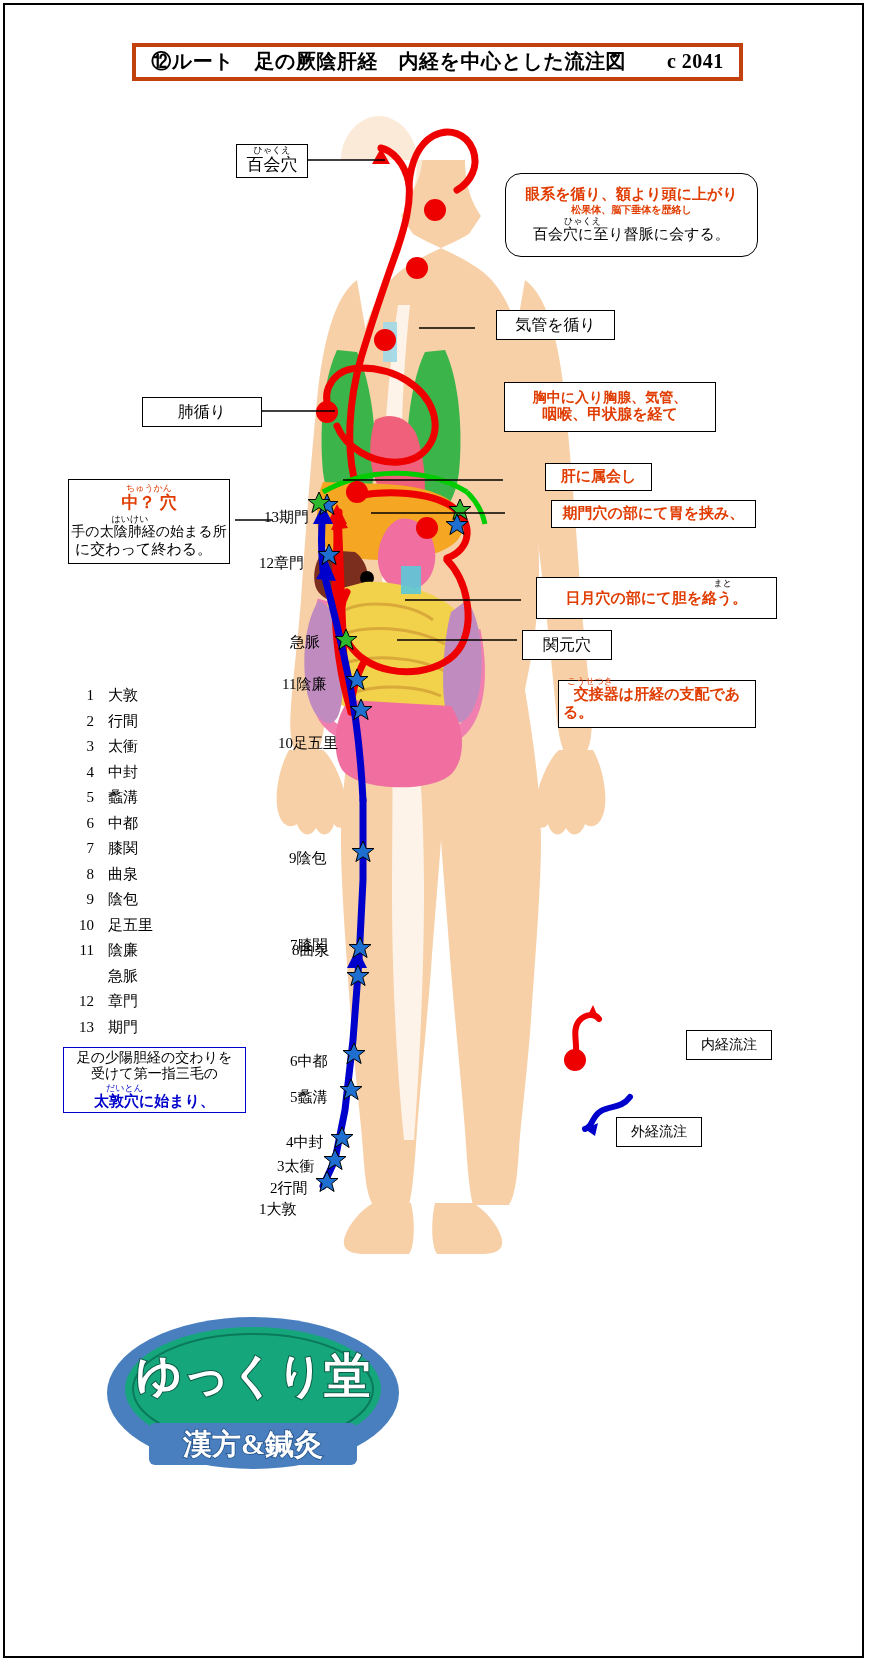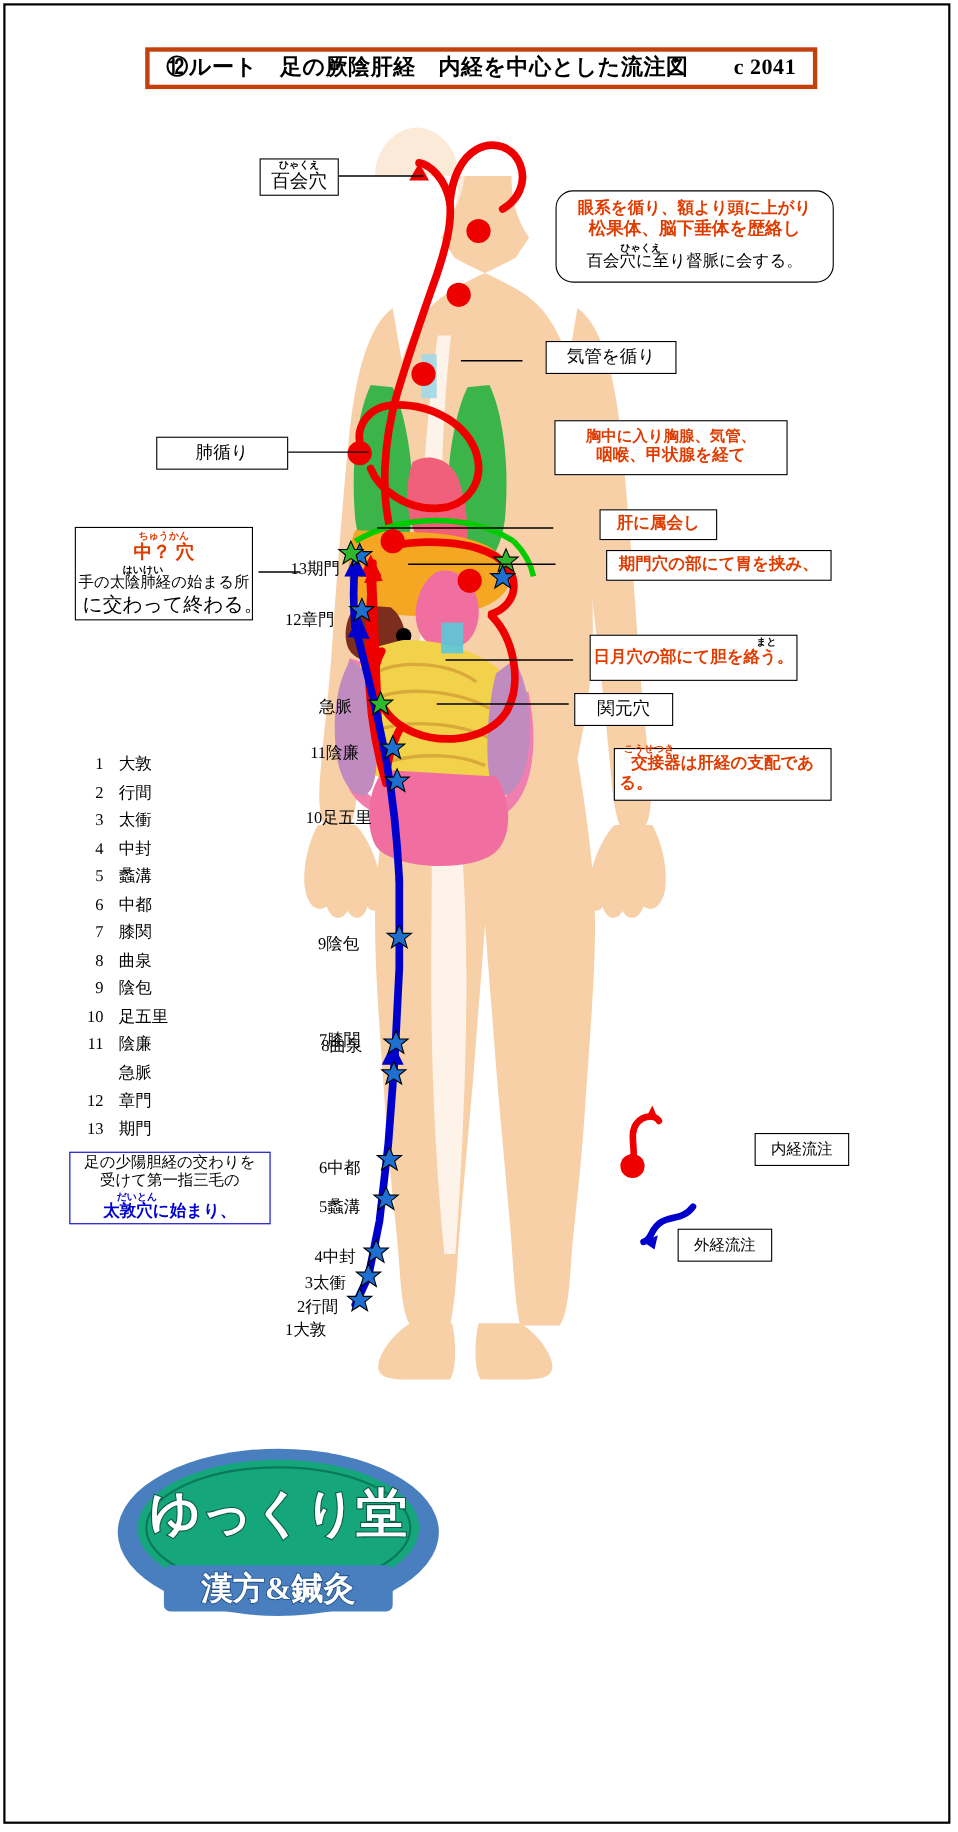--- a/index.html
+++ b/index.html
@@ -22,21 +22,21 @@
     display:flex;align-items:center;justify-content:center;
     font-size:20px;font-weight:bold;letter-spacing:.5px;white-space:nowrap;
   }
   
   .box{border:1px solid #000;background:#fff;box-sizing:border-box;
        display:flex;flex-direction:column;align-items:center;justify-content:center;}
   .box .ln{white-space:nowrap;line-height:1.18;}
   .red{color:#e03c00;font-weight:bold;}
   .blk{color:#000;}
   .blu{color:#0000cc;font-weight:bold;}
-  .ruby{font-size:9px;font-weight:bold;line-height:1;display:block;text-align:center;}
+  .ruby{font-size:9px;font-weight:normal;line-height:1;display:block;text-align:center;}
   .ruby.r{color:#e03c00;}
   .ruby.b{color:#000;}
   .ruby.bl{color:#0000cc;}
   
   .lbl{font-size:15px;color:#000;white-space:nowrap;}
   
   #point-list{left:55px;top:678px;width:170px;font-size:15px;line-height:25.5px;}
   #point-list .row{display:flex;}
   #point-list .num{width:34px;text-align:right;padding-right:14px;}
   
@@ -241,21 +241,21 @@
     </g>
   </svg>
 
   <div class="abs box" id="cb-hyakue" style="left:231px;top:139px;width:72px;height:34px;">
     <span class="ruby b">ひゃくえ</span>
     <span class="ln blk" style="font-size:17px;">百会穴</span>
   </div>
 
   <div class="abs box" id="cb-eyehead" style="left:500px;top:168px;width:253px;height:84px;border-radius:16px;">
     <span class="ln red" style="font-size:15px;">眼系を循り、額より頭に上がり</span>
-    <span class="ln red" style="font-size:16px;">松果体、脳下垂体を歴絡し</span>
+    <span class="ln red" style="font-size:10px;">松果体、脳下垂体を歴絡し</span>
     <span class="ruby b" style="margin-top:2px;margin-right:98px;">ひゃくえ</span>
     <span class="ln blk" style="font-size:15px;">百会穴に至り督脈に会する。</span>
   </div>
 
   <div class="abs box" id="cb-trachea" style="left:491px;top:305px;width:119px;height:30px;">
     <span class="ln blk" style="font-size:16px;">気管を循り</span>
   </div>
 
   <div class="abs box" id="cb-lung" style="left:137px;top:392px;width:120px;height:30px;">
     <span class="ln blk" style="font-size:16px;">肺循り</span>
@@ -267,37 +267,37 @@
   </div>
 
   <div class="abs box" id="cb-liver" style="left:540px;top:458px;width:107px;height:28px;">
     <span class="ln red" style="font-size:15px;">肝に属会し</span>
   </div>
 
   <div class="abs box" id="cb-kimon" style="left:546px;top:495px;width:205px;height:28px;">
     <span class="ln red" style="font-size:15px;">期門穴の部にて胃を挟み、</span>
   </div>
 
-  <div class="abs box" id="cb-jitsu" style="left:531px;top:572px;width:189px;height:42px;">
+  <div class="abs box" id="cb-jitsu" style="left:531px;top:572px;width:241px;height:42px;">
     <div style="position:relative;">
       <span class="ruby b" style="position:absolute;left:148px;top:-10px;">まと</span>
       <span class="ln red" style="font-size:15px;">日月穴の部にて胆を絡</span><span class="ln red" style="font-size:15px;">う。</span>
     </div>
   </div>
 
   <div class="abs box" id="cb-kangen" style="left:517px;top:625px;width:90px;height:30px;">
     <span class="ln blk" style="font-size:16px;">関元穴</span>
   </div>
 
   <div class="abs box" id="cb-chuukan" style="left:63px;top:474px;width:162px;height:85px;">
     <span class="ruby r">ちゅうかん</span>
     <span class="ln red" style="font-size:17px;">中？ 穴</span>
     <span class="ruby b" style="margin-top:2px;margin-right:38px;">はいけい</span>
     <span class="ln blk" style="font-size:14px;">手の太陰肺経の始まる所</span>
-    <span class="ln blk" style="font-size:18px;align-self:flex-start;padding-left:6px;">に交わって終わる。</span>
+    <span class="ln blk" style="font-size:15px;align-self:flex-start;padding-left:6px;">に交わって終わる。</span>
   </div>
 
   <div class="abs box" id="cb-genital" style="left:553px;top:675px;width:198px;height:48px;">
     <div style="position:relative;width:100%;">
       <span class="ruby r" style="position:absolute;left:8px;top:-9px;">こうせつき</span>
       <div class="ln red" style="font-size:15px;text-align:center;">交接器は肝経の支配であ</div>
       <div class="ln red" style="font-size:15px;text-align:left;padding-left:4px;">る。</div>
     </div>
   </div>
 

